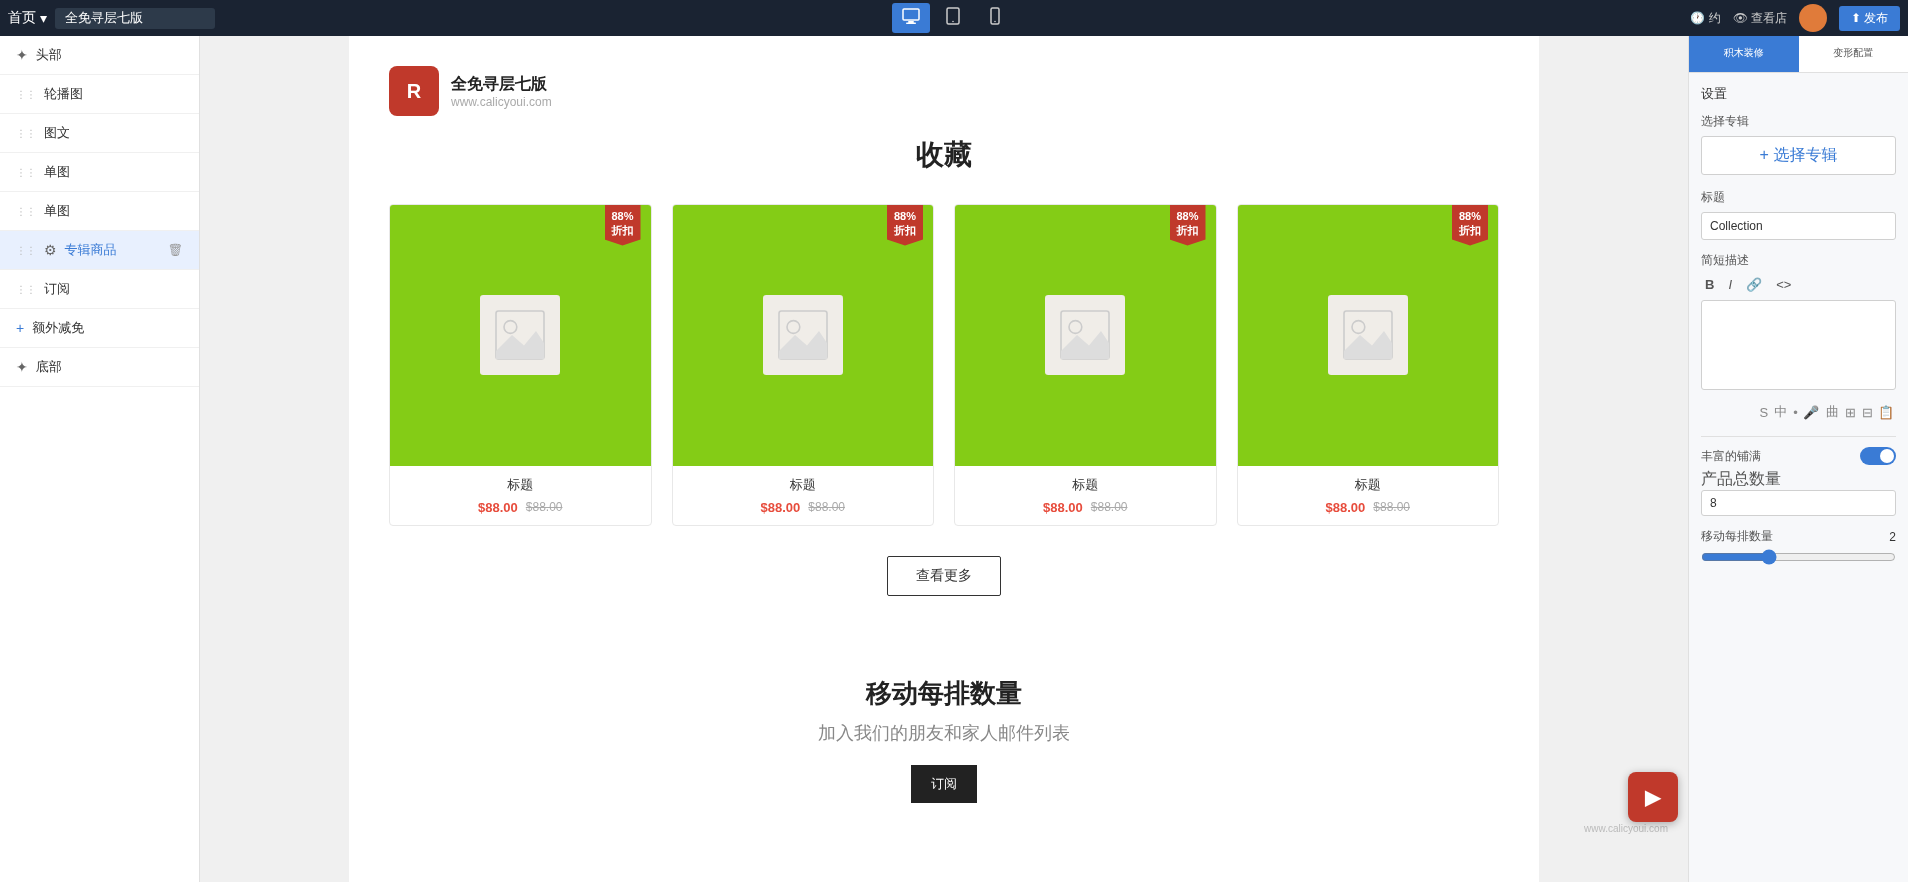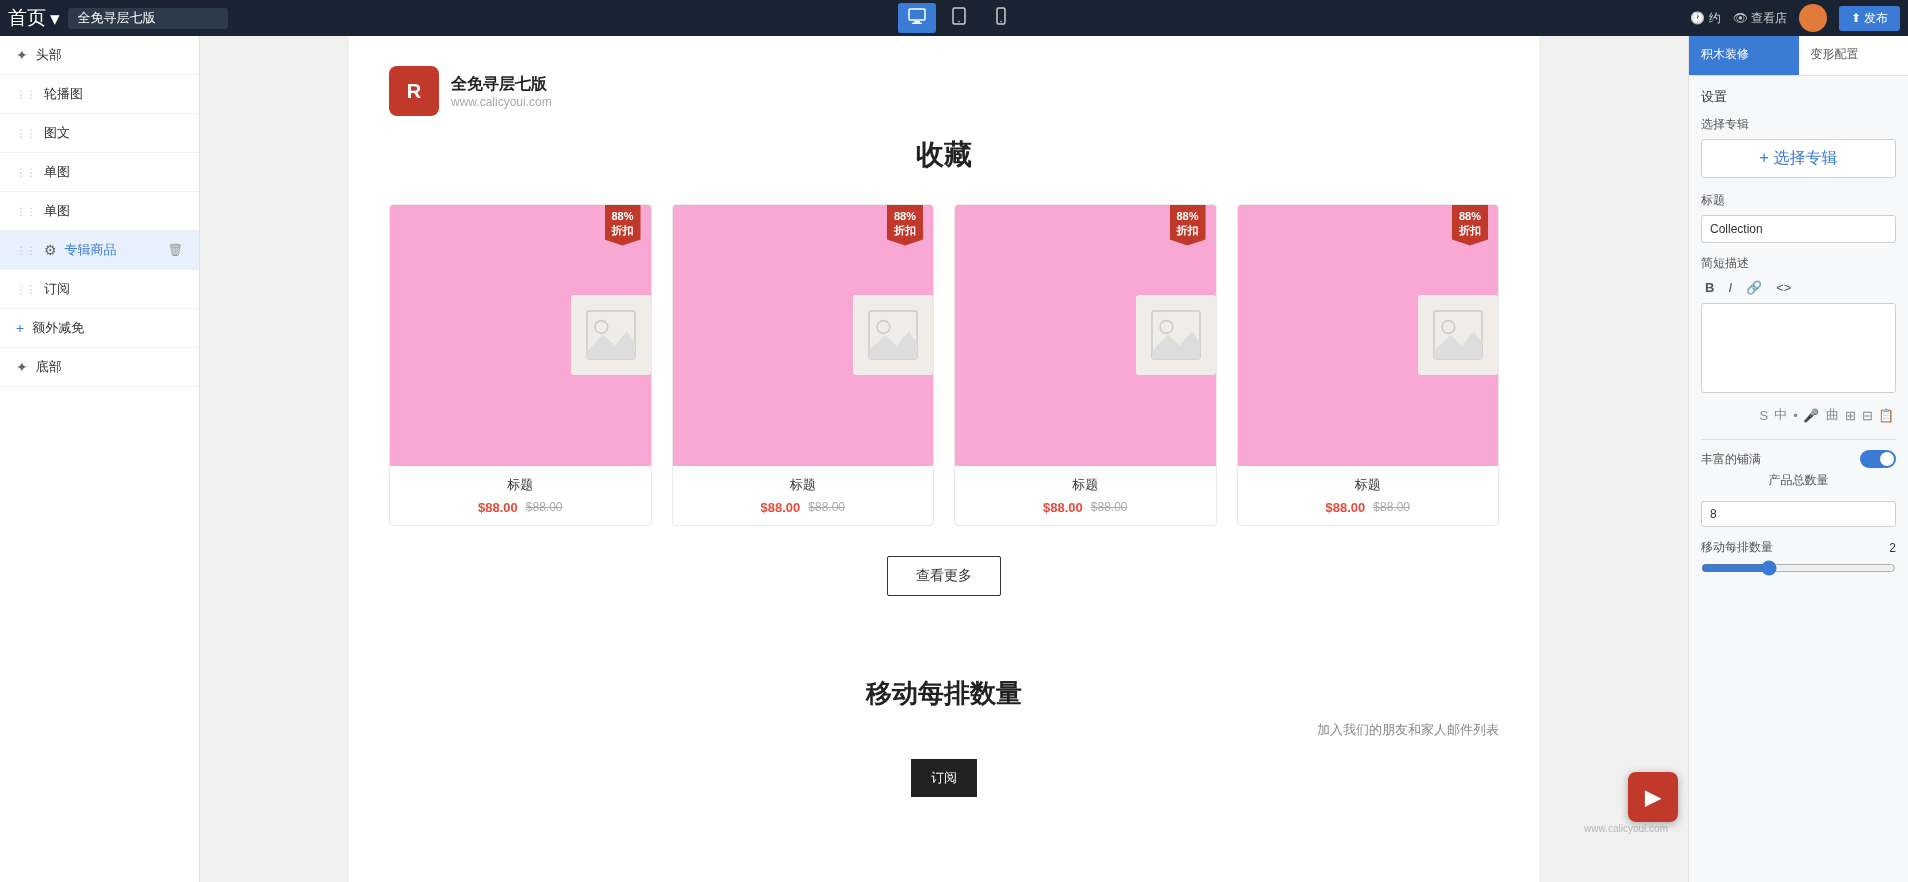--- a/index.html
+++ b/index.html
@@ -16,21 +16,21 @@
       top: 0; left: 0; right: 0;
       z-index: 100;
     }
     .top-bar-left {
       display: flex;
       align-items: center;
       gap: 8px;
     }
     .home-btn {
       color: #fff;
-      font-size: 19px;
+      font-size: 14px;
       cursor: pointer;
       display: flex;
       align-items: center;
       gap: 4px;
     }
     .page-name-input {
       background: #2d3a4a;
       border: none;
       color: #fff;
       padding: 3px 10px;
@@ -191,23 +191,23 @@
       margin-bottom: 30px;
     }
     .product-card {
       background: #fff;
       border: 1px solid #e8e8e8;
       border-radius: 4px;
       overflow: hidden;
     }
     .product-image-wrap {
       position: relative;
-      background: #f9a8d4;
+      background: #84cc16;
       aspect-ratio: 1;
-      display: flex; align-items: center; justify-content: flex-end;
+      display: flex; align-items: center; justify-content: center;
     }
     .product-badge {
       position: absolute;
       top: 0; right: 10px;
       background: #c0392b;
       color: #fff;
       font-size: 11px;
       font-weight: bold;
       padding: 4px 6px 8px;
       clip-path: polygon(0 0, 100% 0, 100% 85%, 50% 100%, 0 85%);
@@ -264,24 +264,23 @@
       text-align: center;
       padding: 40px 0;
     }
     .newsletter-title {
       font-size: 26px;
       font-weight: 600;
       color: #222;
       margin-bottom: 10px;
     }
     .newsletter-desc {
-      font-size: 13px;
+      font-size: 18px;
       color: #888;
       margin-bottom: 20px;
-      text-align: right;
     }
     .newsletter-form {
       display: flex;
       justify-content: center;
       gap: 0;
       max-width: 520px;
       margin: 0 auto;
     }
     .email-input {
       flex: 1;
@@ -314,22 +313,23 @@
       flex-shrink: 0;
       position: relative;
     }
     .right-panel-tabs {
       display: flex;
       border-bottom: 1px solid #e0e0e0;
       background: #fff;
     }
     .rp-tab {
       flex: 1;
-      padding: 10px 12px;
-      font-size: 12px;
+      padding: 10px 21px;
+      text-align: center;
+      font-size: 10px;
       cursor: pointer;
       color: #555;
       border-bottom: 2px solid transparent;
     }
     .rp-tab.active {
       color: #fff;
       background: #3a7bd5;
       border-bottom: 2px solid #3a7bd5;
     }
     .right-panel-body {
@@ -438,24 +438,23 @@
       position: absolute;
       right: 2px; top: 2px;
       width: 14px; height: 14px;
       background: #fff;
       border-radius: 50%;
     }
     .rp-number-field {
       margin-bottom: 12px;
     }
     .rp-number-label {
-      font-size: 12px;
+      font-size: 16px;
       color: #555;
-      margin-bottom: 12px;
-      text-align: center;
+      margin-bottom: 0;
     }
     .rp-number-input {
       width: 100%;
       border: 1px solid #d0d0d0;
       background: #fff;
       padding: 5px 8px;
       font-size: 12px;
       border-radius: 3px;
       color: #333;
     }

